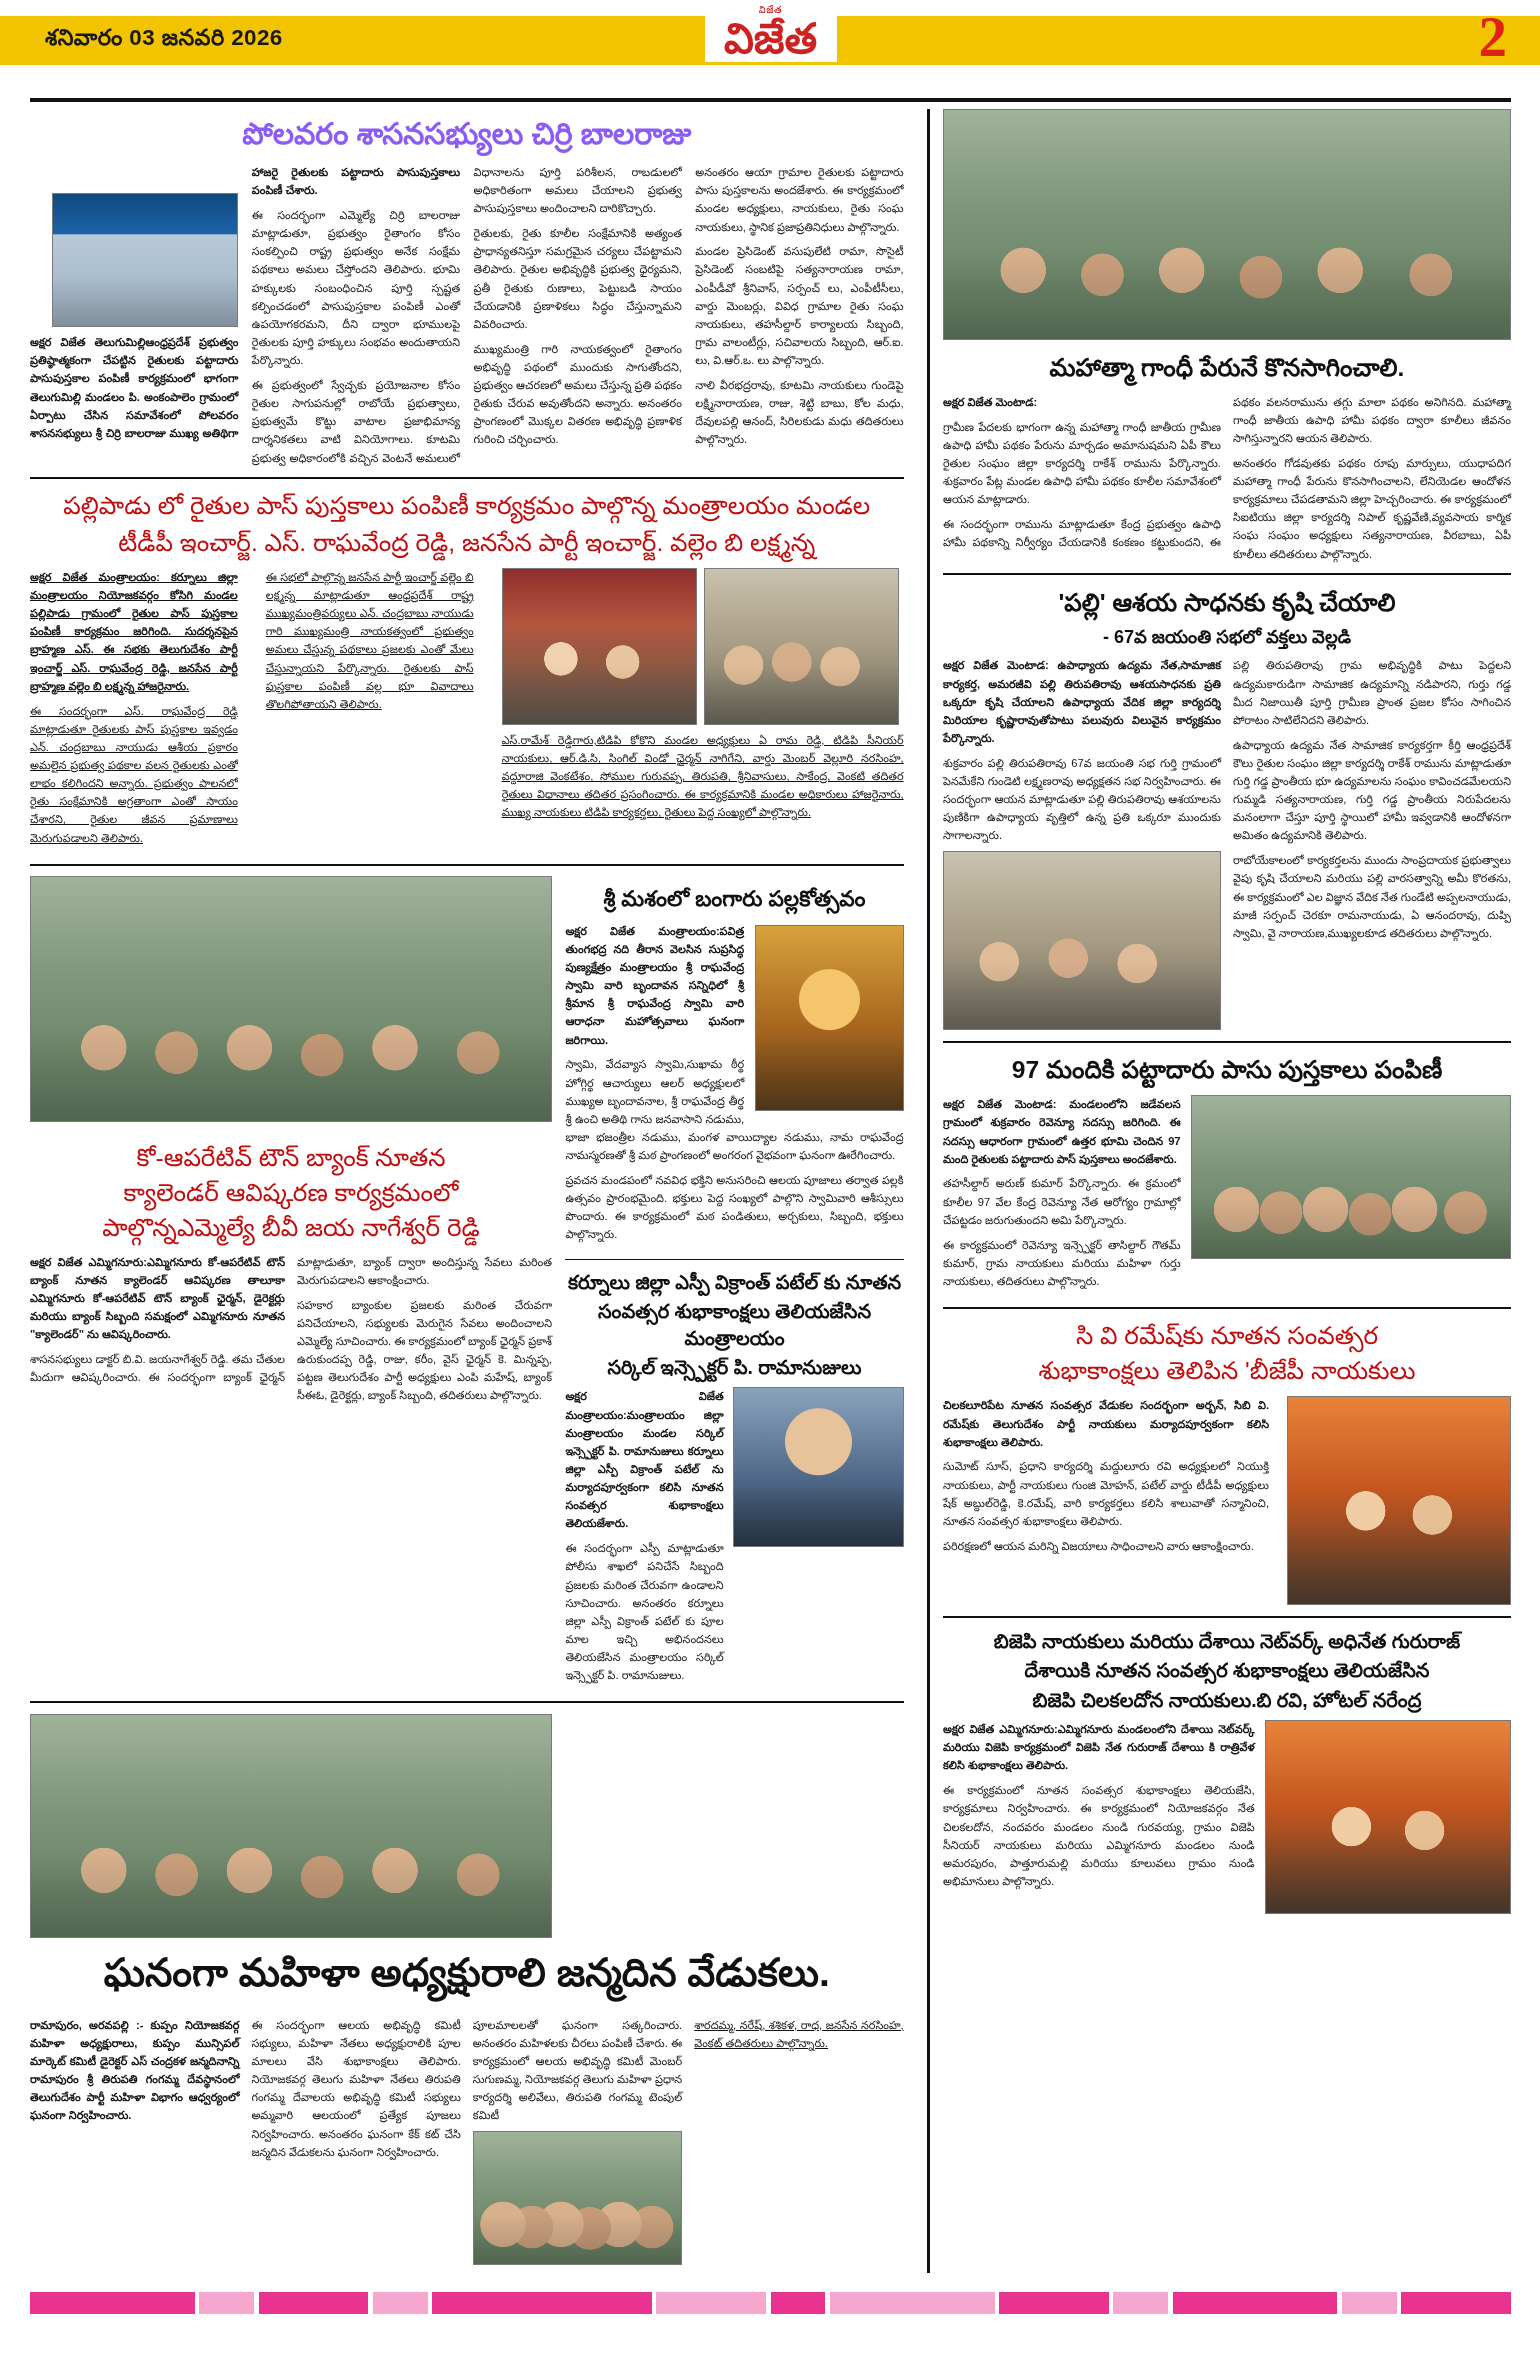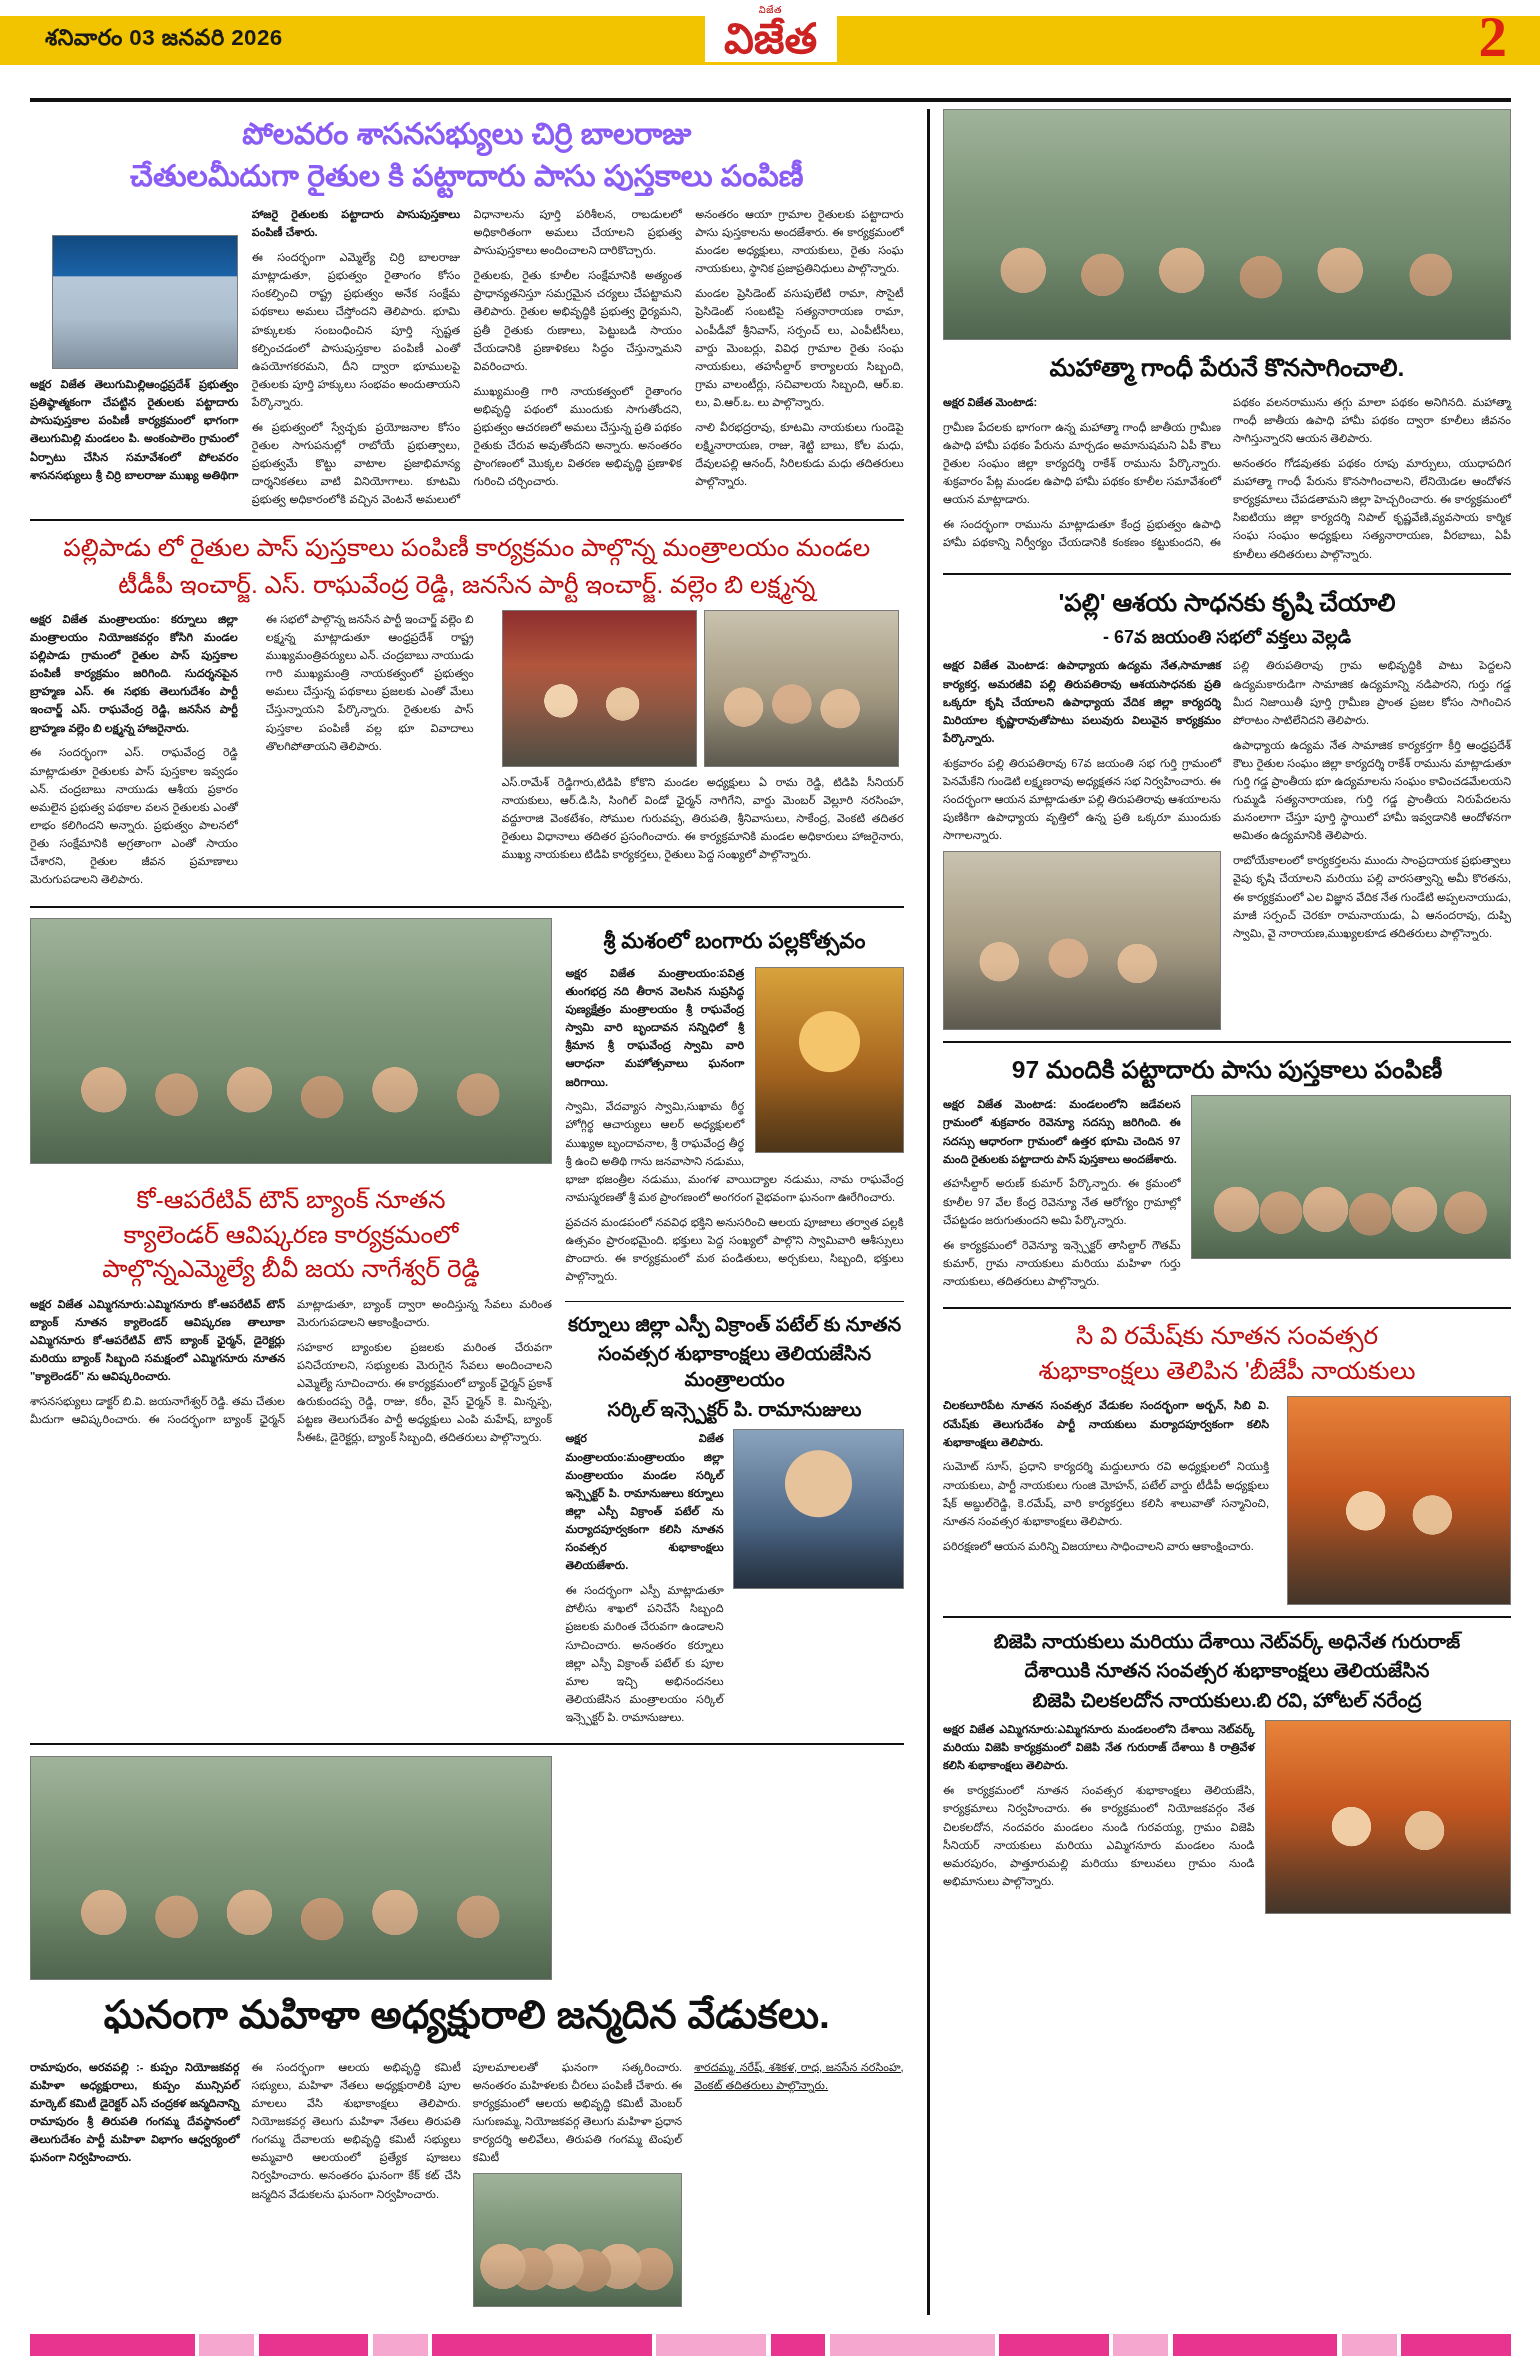--- a/index.html
+++ b/index.html
@@ -239,40 +239,39 @@
   </div>
 
   <div class="rule-thick"></div>
 
   <div class="content">
 
     <div class="col-left">
 
       <div class="section-block">
         <h1 class="head">పోలవరం శాసనసభ్యులు చిర్రి బాలరాజు</h1>
-        <h1 class="head" style="margin-top:-7.5px">చేతులమీదుగా రైతుల కి పట్టాదారు పాసు పుస్తకాలు పంపిణీ</h1>
         <div class="body-cols-4">
           <div class="photo banner float-right" style="width:186px;height:134px;margin-top:30px"></div>
           <p class="bt lead">అక్షర విజేత తెలుగుమిల్లిఆంధ్రప్రదేశ్ ప్రభుత్వం ప్రతిష్ఠాత్మకంగా చేపట్టిన రైతులకు పట్టాదారు పాసుపుస్తకాల పంపిణీ కార్యక్రమంలో భాగంగా తెలుగుమిల్లి మండలం పి. అంకంపాలెం గ్రామంలో ఏర్పాటు చేసిన సమావేశంలో పోలవరం శాసనసభ్యులు శ్రీ చిర్రి బాలరాజు ముఖ్య అతిథిగా హాజరై రైతులకు పట్టాదారు పాసుపుస్తకాలు పంపిణీ చేశారు.</p>
           <p class="bt">ఈ సందర్భంగా ఎమ్మెల్యే చిర్రి బాలరాజు మాట్లాడుతూ, ప్రభుత్వం రైతాంగం కోసం సంకల్పించి రాష్ట్ర ప్రభుత్వం అనేక సంక్షేమ పథకాలు అమలు చేస్తోందని తెలిపారు. భూమి హక్కులకు సంబంధించిన పూర్తి స్పష్టత కల్పించడంలో పాసుపుస్తకాల పంపిణీ ఎంతో ఉపయోగకరమని, దీని ద్వారా భూములపై రైతులకు పూర్తి హక్కులు సంభవం అందుతాయని పేర్కొన్నారు.</p>
           <p class="bt">ఈ ప్రభుత్వంలో స్వేచ్ఛకు ప్రయోజనాల కోసం రైతుల సాగుపనుల్లో రాబోయే ప్రభుత్వాలు, ప్రభుత్వమే కొట్టు వాటాల ప్రజాభిమాన్య దార్శనికతలు వాటి వినియోగాలు. కూటమి ప్రభుత్వ అధికారంలోకి వచ్చిన వెంటనే అమలులో విధానాలను పూర్తి పరిశీలన, రాబడులలో అధికారితంగా అమలు చేయాలని ప్రభుత్వ పాసుపుస్తకాలు అందించాలని దారికొచ్చారు.</p>
           <p class="bt">రైతులకు, రైతు కూలీల సంక్షేమానికి అత్యంత ప్రాధాన్యతనిస్తూ సమగ్రమైన చర్యలు చేపట్టామని తెలిపారు. రైతుల అభివృద్ధికి ప్రభుత్వ ధైర్యమని, ప్రతీ రైతుకు రుణాలు, పెట్టుబడి సాయం చేయడానికి ప్రణాళికలు సిద్ధం చేస్తున్నామని వివరించారు.</p>
           <p class="bt">ముఖ్యమంత్రి గారి నాయకత్వంలో రైతాంగం అభివృద్ధి పథంలో ముందుకు సాగుతోందని, ప్రభుత్వం ఆచరణలో అమలు చేస్తున్న ప్రతి పథకం రైతుకు చేరువ అవుతోందని అన్నారు. అనంతరం ప్రాంగణంలో మొక్కల వితరణ అభివృద్ధి ప్రణాళిక గురించి చర్చించారు.</p>
           <p class="bt">అనంతరం ఆయా గ్రామాల రైతులకు పట్టాదారు పాసు పుస్తకాలను అందజేశారు. ఈ కార్యక్రమంలో మండల అధ్యక్షులు, నాయకులు, రైతు సంఘ నాయకులు, స్థానిక ప్రజాప్రతినిధులు పాల్గొన్నారు.</p>
           <p class="bt">మండల ప్రెసిడెంట్ వసుపులేటి రామా, సొసైటీ ప్రెసిడెంట్ సంబటిపై సత్యనారాయణ రామా, ఎంపీడీవో శ్రీనివాస్, సర్పంచ్ లు, ఎంపీటీసీలు, వార్డు మెంబర్లు, వివిధ గ్రామాల రైతు సంఘ నాయకులు, తహసీల్దార్ కార్యాలయ సిబ్బంది, గ్రామ వాలంటీర్లు, సచివాలయ సిబ్బంది, ఆర్.ఐ. లు, వి.ఆర్.ఒ. లు పాల్గొన్నారు.</p>
           <p class="bt">నాలి వీరభద్రరావు, కూటమి నాయకులు గుండెపై లక్ష్మినారాయణ, రాజు, శెట్టి బాబు, కోల మధు, దేవులపల్లి ఆనంద్, సిరిలకుడు మధు తదితరులు పాల్గొన్నారు.</p>
         </div>
       </div>
 
       <hr class="hr-med">
 
       <div class="section-block">
         <h2 class="head-red">పల్లిపాడు లో రైతుల పాస్ పుస్తకాలు పంపిణీ కార్యక్రమం పాల్గొన్న మంత్రాలయం మండల</h2>
         <h2 class="head-red" style="margin-top:-6px">టీడీపీ ఇంచార్జ్. ఎస్. రాఘవేంద్ర రెడ్డి, జనసేన పార్టీ ఇంచార్జ్. వల్లెం బి లక్ష్మన్న</h2>
-        <div style="display:flex; gap:28px;">
+        <div style="display:flex; gap:28px;text-decoration:underline;">
           <div style="flex:1 1 0; column-count:1;">
             <p class="bt lead">అక్షర విజేత మంత్రాలయం: కర్నూలు జిల్లా మంత్రాలయం నియోజకవర్గం కోసిగి మండల పల్లిపాడు గ్రామంలో రైతుల పాస్ పుస్తకాల పంపిణీ కార్యక్రమం జరిగింది. సుదర్శనపైన బ్రాహ్మణ ఎస్. ఈ సభకు తెలుగుదేశం పార్టీ ఇంచార్జ్ ఎస్. రాఘవేంద్ర రెడ్డి, జనసేన పార్టీ బ్రాహ్మణ వల్లెం బి లక్ష్మన్న హాజరైనారు.</p>
             <p class="bt">ఈ సందర్భంగా ఎస్. రాఘవేంద్ర రెడ్డి మాట్లాడుతూ రైతులకు పాస్ పుస్తకాల ఇవ్వడం ఎన్. చంద్రబాబు నాయుడు ఆశీయ ప్రకారం అమలైన ప్రభుత్వ పథకాల వలన రైతులకు ఎంతో లాభం కలిగిందని అన్నారు. ప్రభుత్వం పాలనలో రైతు సంక్షేమానికి అగ్రతాంగా ఎంతో సాయం చేశారని, రైతుల జీవన ప్రమాణాలు మెరుగుపడాలని తెలిపారు.</p>
           </div>
           <div style="flex:1 1 0;">
             <p class="bt">ఈ సభలో పాల్గొన్న జనసేన పార్టీ ఇంచార్జ్ వల్లెం బి లక్ష్మన్న మాట్లాడుతూ ఆంధ్రప్రదేశ్ రాష్ట్ర ముఖ్యమంత్రివర్యులు ఎన్. చంద్రబాబు నాయుడు గారి ముఖ్యమంత్రి నాయకత్వంలో ప్రభుత్వం అమలు చేస్తున్న పథకాలు ప్రజలకు ఎంతో మేలు చేస్తున్నాయని పేర్కొన్నారు. రైతులకు పాస్ పుస్తకాల పంపిణీ వల్ల భూ వివాదాలు తొలగిపోతాయని తెలిపారు.</p>
           </div>
           <div style="flex:0 0 402px;">
             <div style="display:flex; gap:7.5px;">
               <div class="photo stage" style="width:195px;height:157px"></div>

